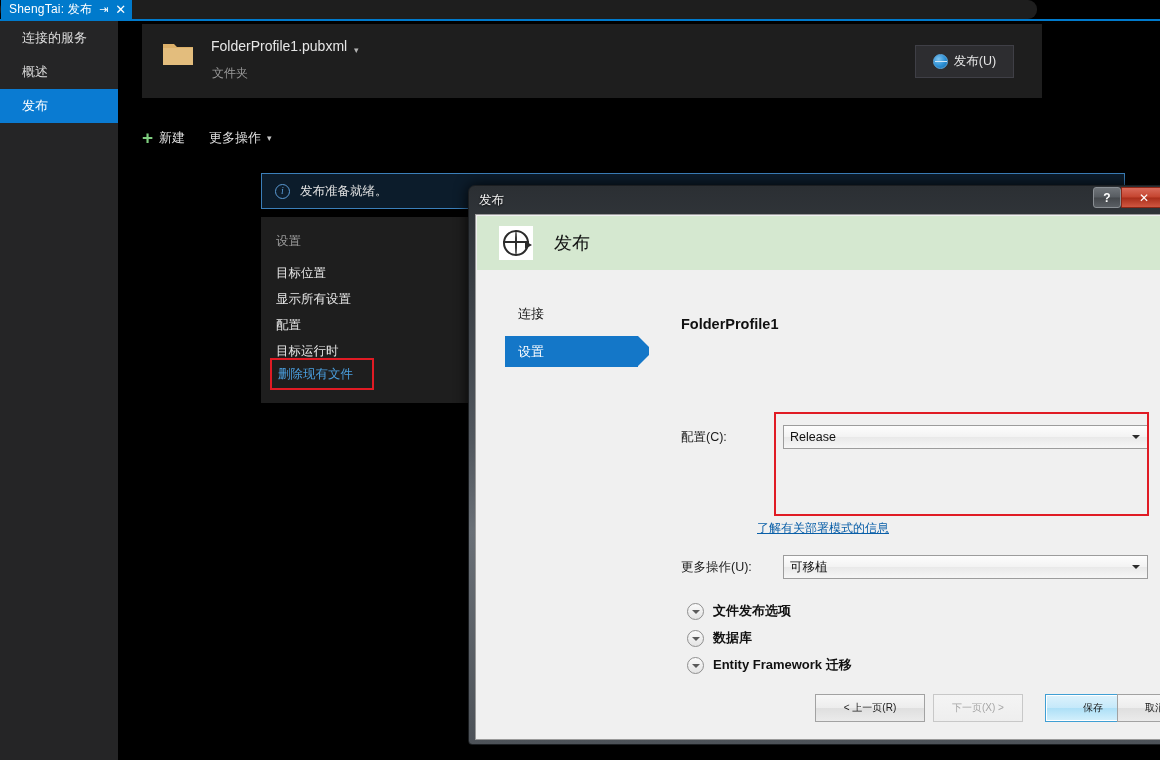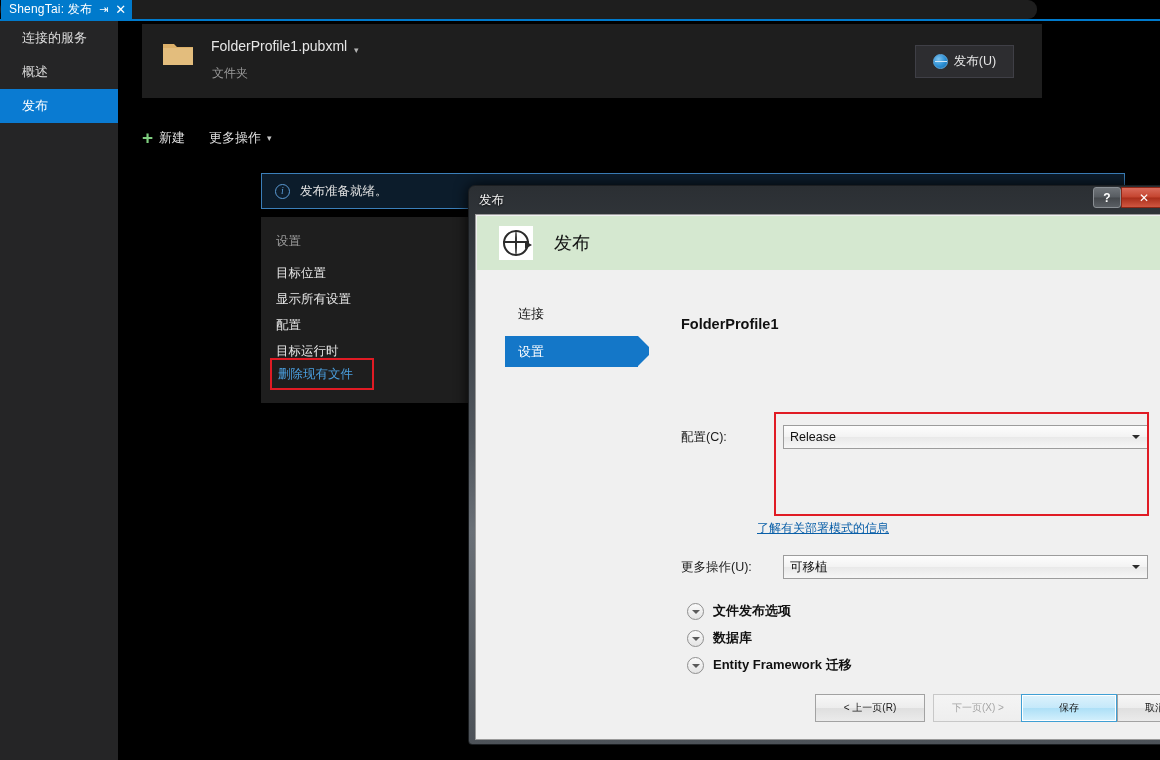--- a/index.html
+++ b/index.html
@@ -523,18 +523,18 @@
         <span class="exp-circle">
             <span class="chev"></span>
           </span>
         <span>Entity Framework 迁移</span>
       </div>
     </div>
 
     <div id="dlg-footer">
       <div class="dlg-btn" style="left:338px; width:110px">&lt; 上一页(R)</div>
       <div class="dlg-btn disabled" style="left:456px; width:90px">下一页(X) &gt;</div>
-      <div class="dlg-btn primary" style="left:544px; width:96px">保存</div>
+      <div class="dlg-btn primary" style="left:568px; width:96px">保存</div>
       <div class="dlg-btn" style="left:640px; width:76px">取消</div>
     </div>
 
   </div>
 </div>
 
 </body></html>

